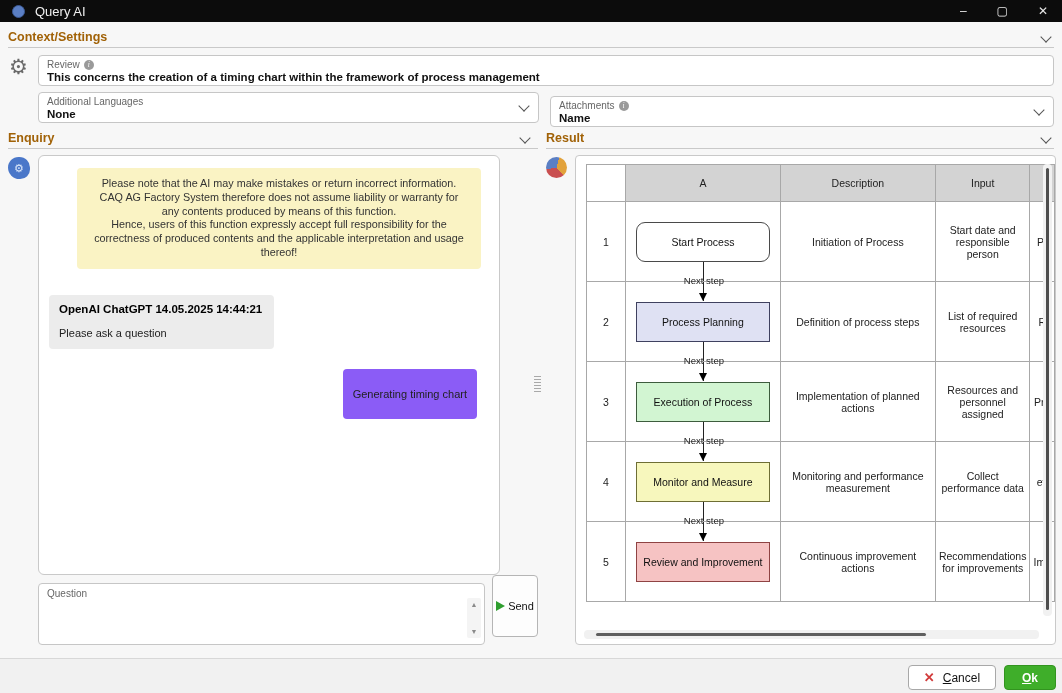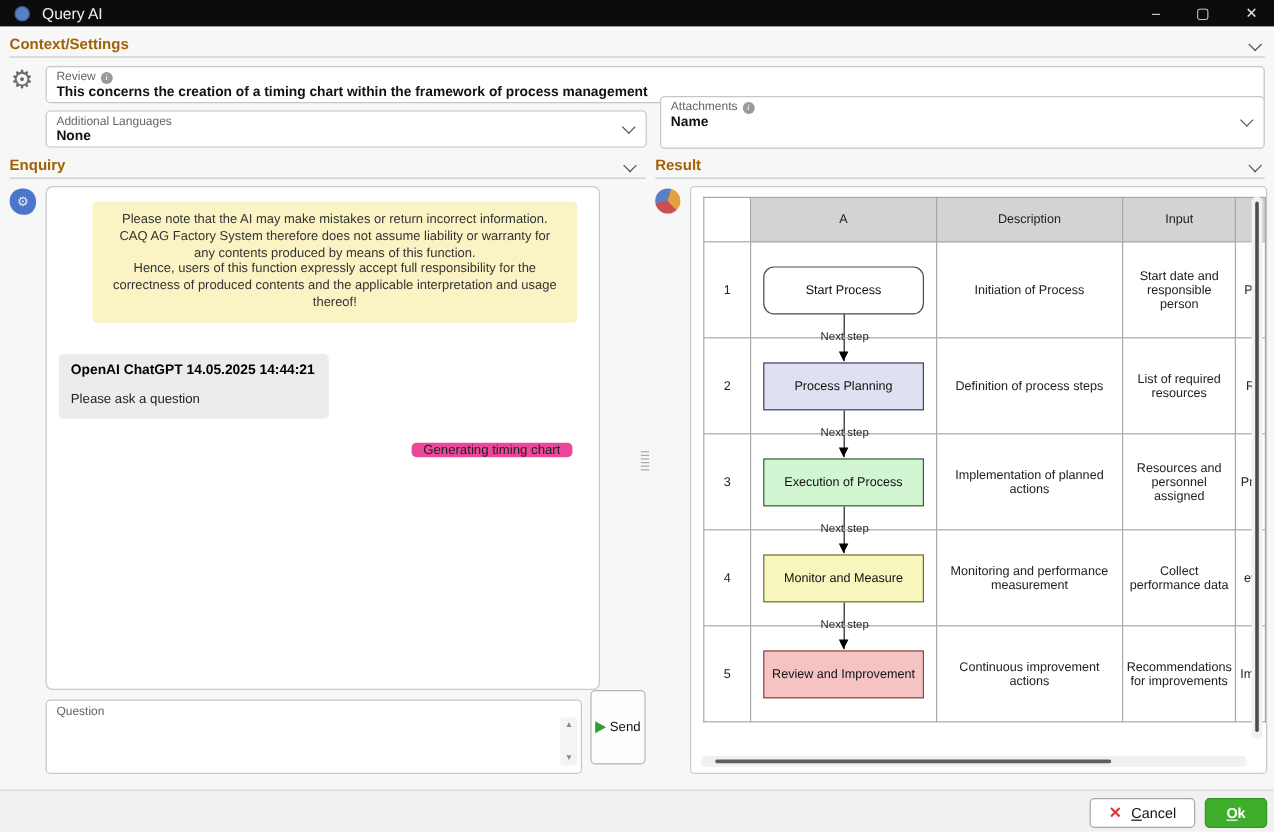--- a/index.html
+++ b/index.html
@@ -32,21 +32,21 @@
   .ai-icon { position:absolute; left:8px; top:157px; width:22px; height:22px; border-radius:50% 50% 46% 54%; background:#4a77c9; color:#dce8fa; display:flex; align-items:center; justify-content:center; font-size:11px; }
   .pie-icon { position:absolute; left:546px; top:157px; width:21px; height:21px; border-radius:50%; background:conic-gradient(from 15deg, #e2a23b 0 120deg, #c94f50 120deg 245deg, #5b7fc4 245deg 360deg); }
 
   
   .chat-panel { position:absolute; left:38px; top:155px; width:462px; height:420px; background:#fff; border:1px solid #c9c9c9; border-radius:6px; padding:12px 14px; display:flex; flex-direction:column; overflow:hidden; }
   .warning { align-self:flex-end; width:404px; margin-right:4px; background:#faf3c4; border-radius:4px; padding:9px 14px; font-size:10.8px; color:#333; text-align:center; white-space:pre-line; line-height:1.28; }
   .chat-messages { display:flex; flex-direction:column; align-items:flex-start; }
   .msg { background:#ececec; border-radius:4px; padding:8px 12px 10px 10px; margin-top:26px; margin-left:-4px; max-width:330px; }
   .msg-header { font-weight:bold; font-size:11.5px; color:#000; }
   .msg-body { font-size:11px; color:#222; margin-top:12px; }
-  .msg.user { align-self:flex-end; background:#ec4899; margin-top:20px; margin-right:8px; padding:0 10px; }
+  .msg.user { align-self:flex-end; background:#8b5cf6; margin-top:20px; margin-right:8px; padding:19px 10px; }
   .msg.user .msg-body { margin-top:0; }
   .splitter-dots { position:absolute; left:534px; top:376px; display:flex; flex-direction:column; gap:2px; }
   .splitter-dots i { width:7px; height:1px; background:#a9a9a9; }
 
   
   .question-box { position:absolute; left:38px; top:583px; width:447px; height:62px; background:#fff; border:1px solid #c6c6c6; border-radius:4px; padding:4px 8px; }
   .question-box .flabel { font-size:10px; color:#666; }
   .q-scroll { position:absolute; right:3px; top:14px; bottom:6px; width:14px; display:flex; flex-direction:column; justify-content:space-between; align-items:center; color:#8a8a8a; font-size:7px; background:#f4f4f4; border-radius:2px; padding:3px 0; }
   .send-btn { position:absolute; left:492px; top:575px; width:46px; height:62px; background:#fdfdfd; border:1px solid #b5b5b5; border-radius:4px; display:flex; align-items:center; justify-content:center; gap:3px; cursor:pointer; }
   .send-tri { width:0; height:0; border-left:9px solid #2f9e2f; border-top:5px solid transparent; border-bottom:5px solid transparent; }
@@ -111,21 +111,21 @@
 </div>
 
 <div class="field" style="left:38px; top:92px; width:501px; height:31px;">
   <div class="flabel">
       <span>Additional Languages</span>
     </div>
   <div class="fvalue">None</div>
   <span class="chev dd-chev"></span>
 </div>
 
-<div class="field" style="left:550px; top:80px; width:504px; height:44px;">
+<div class="field" style="left:550px; top:96px; width:504px; height:31px;">
   <div class="flabel">
       <span>Attachments</span>
       <span class="info-i"></span>
     </div>
   <div class="fvalue">Name</div>
   <span class="chev dd-chev"></span>
 </div>
 
 <div class="sec-header" style="left:8px; top:131px;">Enquiry</div>
 <span class="chev chev-abs" style="left:521px; top:134px;"></span>

